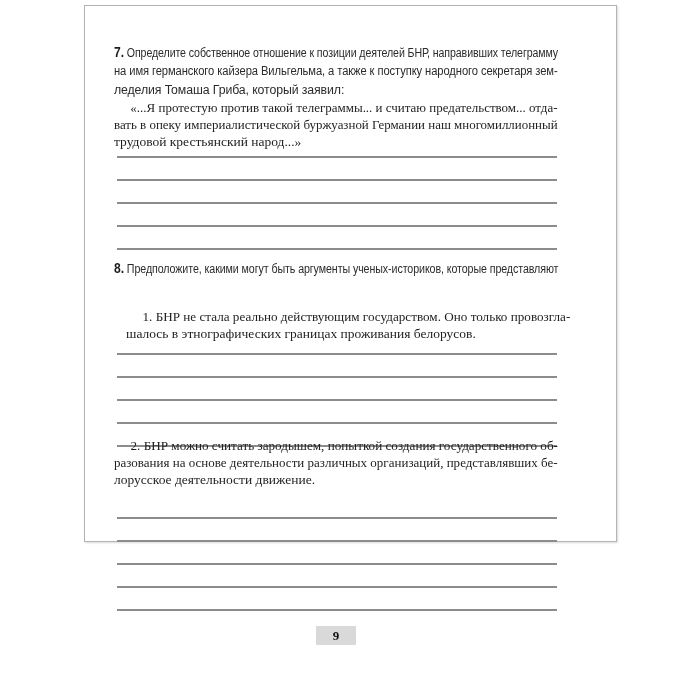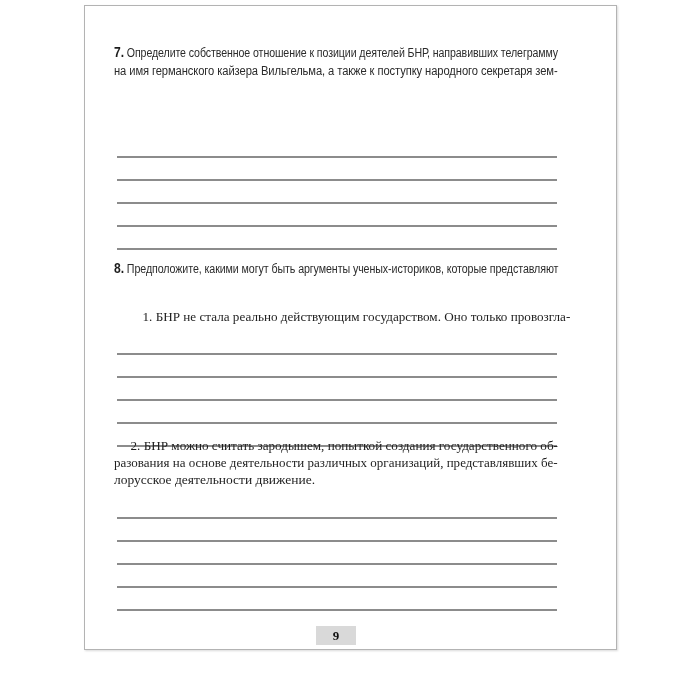--- a/index.html
+++ b/index.html
@@ -6,21 +6,21 @@
   body{
     width:700px;height:700px;
     background:#ffffff;
     font-family:"Liberation Sans",sans-serif;
     position:relative;
     overflow:hidden;
   }
   .page{
     position:absolute;
     left:84px;top:5px;
-    width:533px;height:645px;
+    width:533px;height:537px;
     background:var(--page_bg,#ffffff);
     border:1px solid var(--border_color,#b3b3b3);
     box-shadow:1px 1px 2px rgba(0,0,0,0.15);
     box-sizing:border-box;
   }
   .content{
     position:absolute;
     left:29px;top:0;
     width:444px;height:100%;
   }
@@ -73,37 +73,44 @@
 </style>
 </head>
 <body>
 
 <div class="page">
   <div class="content">
 
     <div class="block sans" style="top:37px;">
       <div class="line j" style="transform-origin: left center; transform: scaleX(0.862136);"><span class="num">7.</span> <span>Определите собственное отношение к позиции деятелей БНР, направивших телеграмму</span></div>
       <div class="line j" style="transform-origin: left center; transform: scaleX(0.909836);">на имя германского кайзера Вильгельма, а также к поступку народного секретаря зем-</div>
+      <div class="line">леделия Томаша Гриба, который заявил:</div>
     </div>
 
+    <div class="block serif" style="top:94px;">
+      <div class="line j ind" style="transform-origin: left center; transform: scaleX(0.961039);">«...Я протестую против такой телеграммы... и считаю предательством... отда-</div>
+      <div class="line j" style="transform-origin: left center; transform: scaleX(0.956897);">вать в опеку империалистической буржуазной Германии наш многомиллионный</div>
+      <div class="line">трудовой крестьянский народ...»</div>
+    </div>
 
     <div class="block rules" style="top:150px;">
       <div class="rule"></div>
       <div class="rule"></div>
       <div class="rule"></div>
       <div class="rule"></div>
       <div class="rule"></div>
     </div>
 
     <div class="block sans" style="top:253px;">
       <div class="line j" style="transform-origin: left center; transform: scaleX(0.867188);"><span class="num">8.</span> <span>Предположите, какими могут быть аргументы ученых-историков, которые представляют</span></div>
     </div>
 
     <div class="block serif vp1" style="top:302px;">
       <div class="line j ind" style="transform-origin: left center; transform: scaleX(0.973684);">1. БНР не стала реально действующим государством. Оно только провозгла-</div>
+      <div class="line">шалось в этнографических границах проживания белорусов.</div>
     </div>
 
     <div class="block rules" style="top:347px;">
       <div class="rule"></div>
       <div class="rule"></div>
       <div class="rule"></div>
       <div class="rule"></div>
       <div class="rule"></div>
     </div>
 

